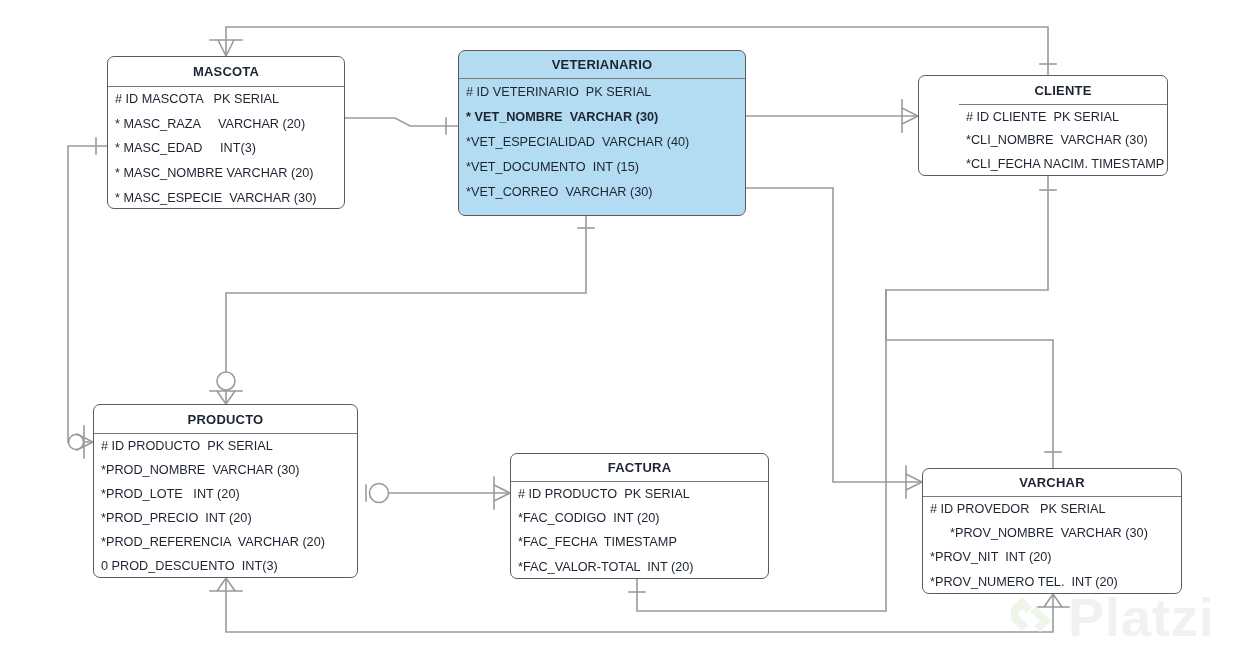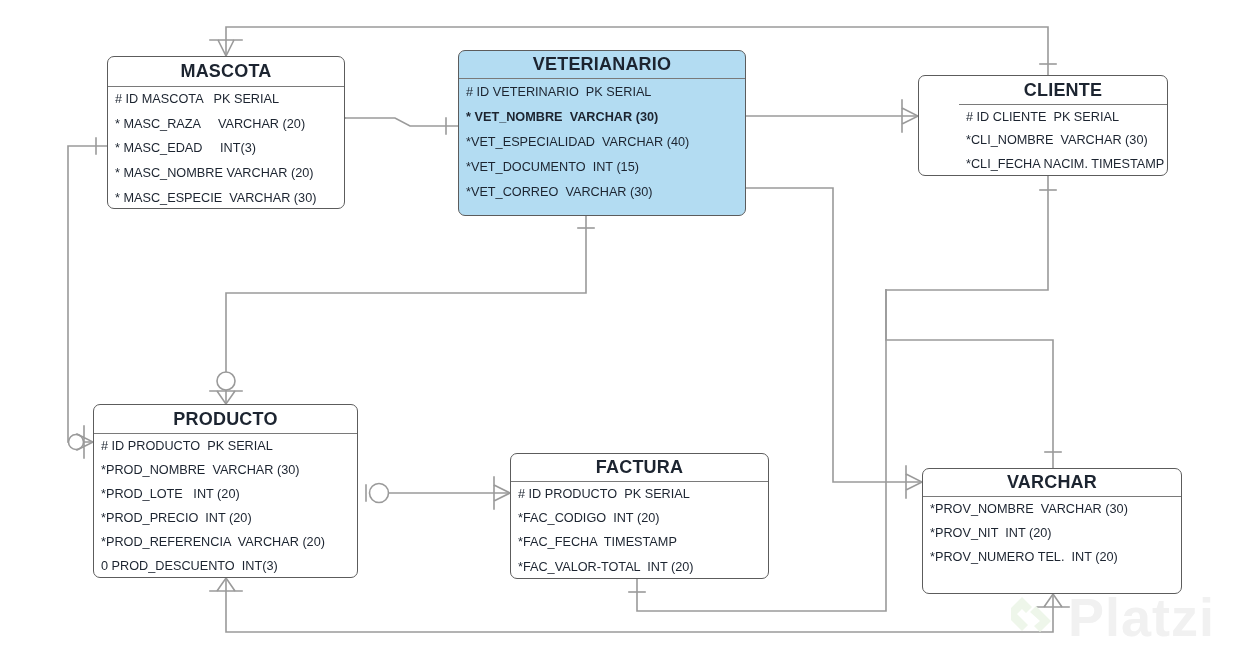--- a/index.html
+++ b/index.html
@@ -33,21 +33,21 @@
     border-radius: 7px;
     background: #ffffff;
     overflow: hidden;
     z-index: 5;
   }
   .entity.highlight {
     background: #b3dcf2;
   }
   .entity-title {
     text-align: center;
-    font-size: 18px;
+    font-size: 13px;
     font-weight: bold;
     color: #1c2430;
     letter-spacing: .2px;
     border-bottom: 1.4px solid #7a7a7a;
     box-sizing: border-box;
     display: flex;
     align-items: center;
     justify-content: center;
   }
   .attr-list {
@@ -218,19 +218,20 @@
       <li class="attr" style="height:24.2px;"># ID PRODUCTO  PK SERIAL</li>
       <li class="attr" style="height:24.2px;">*FAC_CODIGO  INT (20)</li>
       <li class="attr" style="height:24.2px;">*FAC_FECHA  TIMESTAMP</li>
       <li class="attr" style="height:24.2px;">*FAC_VALOR-TOTAL  INT (20)</li>
     </ul>
   </div>
 
   <div class="entity" style="left:922px; top:468px; width:260px; height:126px;">
     <div class="entity-title" style="height:28px;">VARCHAR</div>
     <ul class="attr-list">
-      <li class="attr" style="height:24.2px;">*PROV_NOMBRE  VARCHAR (30)</li>
+      <li class="attr" style="height:24.2px;"># ID PROVEDOR   PK SERIAL</li>
+      <li class="attr" style="height:24.2px;margin-left:20px;">*PROV_NOMBRE  VARCHAR (30)</li>
       <li class="attr" style="height:24.2px;">*PROV_NIT  INT (20)</li>
       <li class="attr" style="height:24.2px;">*PROV_NUMERO TEL.  INT (20)</li>
     </ul>
   </div>
 
 </div>
 
 </body></html>

